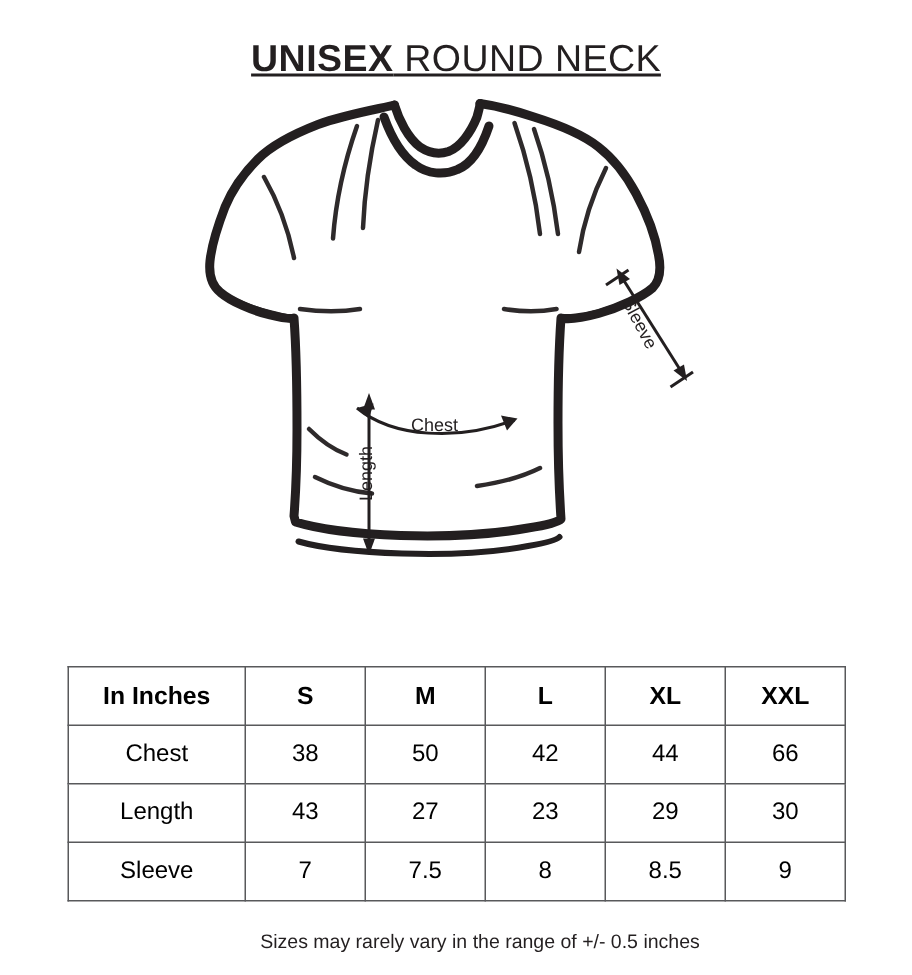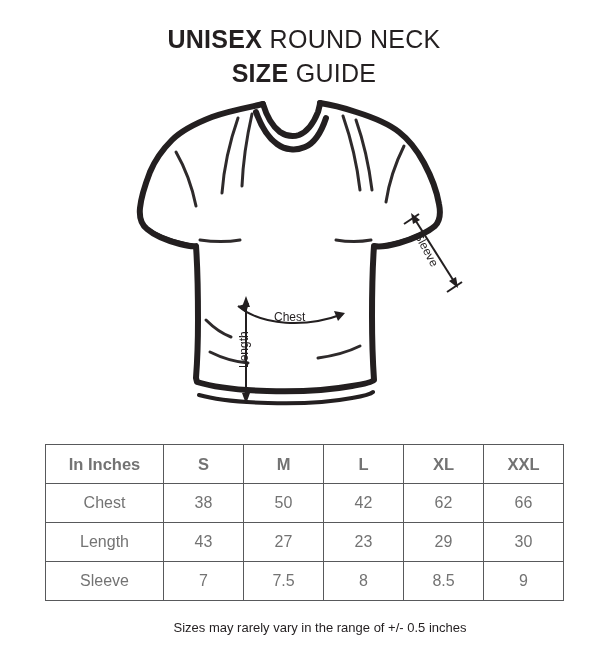--- a/index.html
+++ b/index.html
@@ -11,20 +11,21 @@
     height: 650px;
     background: #ffffff;
     font-family: "Liberation Sans", sans-serif;
     color: #231f20;
     overflow: hidden;
   }
   .page {
     position: relative;
     width: 608px;
     height: 650px;
+    text-decoration: underline;
   }
 
   
   .title-block {
     padding-top: 22px;
     text-align: center;
   }
   .title-line {
     font-size: 25px;
     line-height: 34px;
@@ -58,21 +59,21 @@
     width: 518px;
     table-layout: fixed;
   }
   table.size-table td,
   table.size-table th {
     border: 1px solid #58595b;
     height: 38px;
     text-align: center;
     font-size: 16px;
     font-weight: 400;
-    color: #737373;
+    color: #000000;
     padding: 0;
   }
   table.size-table thead th {
     font-weight: 700;
     font-size: 16.5px;
   }
   table.size-table tbody td.rowhead {
     font-weight: 400;
     font-size: 16px;
   }
@@ -114,23 +115,20 @@
   }
 </style>
 </head>
 <body>
 
 <div class="page">
 
   <div class="title-block">
     <div class="title-line">
       <span class="strong">UNISEX</span><span> ROUND NECK</span>
-    </div>
-    <div class="title-line">
-      <span class="strong">SIZE</span><span> GUIDE</span>
     </div>
   </div>
 
   <div class="illustration">
     <svg width="608" height="330" viewBox="0 0 608 330" xmlns="http://www.w3.org/2000/svg">
 
       <g fill="none" stroke="#231f20" stroke-width="6" stroke-linejoin="round" stroke-linecap="round">
         <path d="M263,14
                  C256,16 231,20 212,27
                  C194,34 180,42 172,50
@@ -244,21 +242,21 @@
           <th>XL</th>
           <th>XXL</th>
         </tr>
       </thead>
       <tbody>
         <tr>
           <td class="rowhead">Chest</td>
           <td>38</td>
           <td>50</td>
           <td>42</td>
-          <td>62</td>
+          <td>44</td>
           <td>66</td>
         </tr>
         <tr>
           <td class="rowhead">Length</td>
           <td>43</td>
           <td>27</td>
           <td>23</td>
           <td>29</td>
           <td>30</td>
         </tr>

